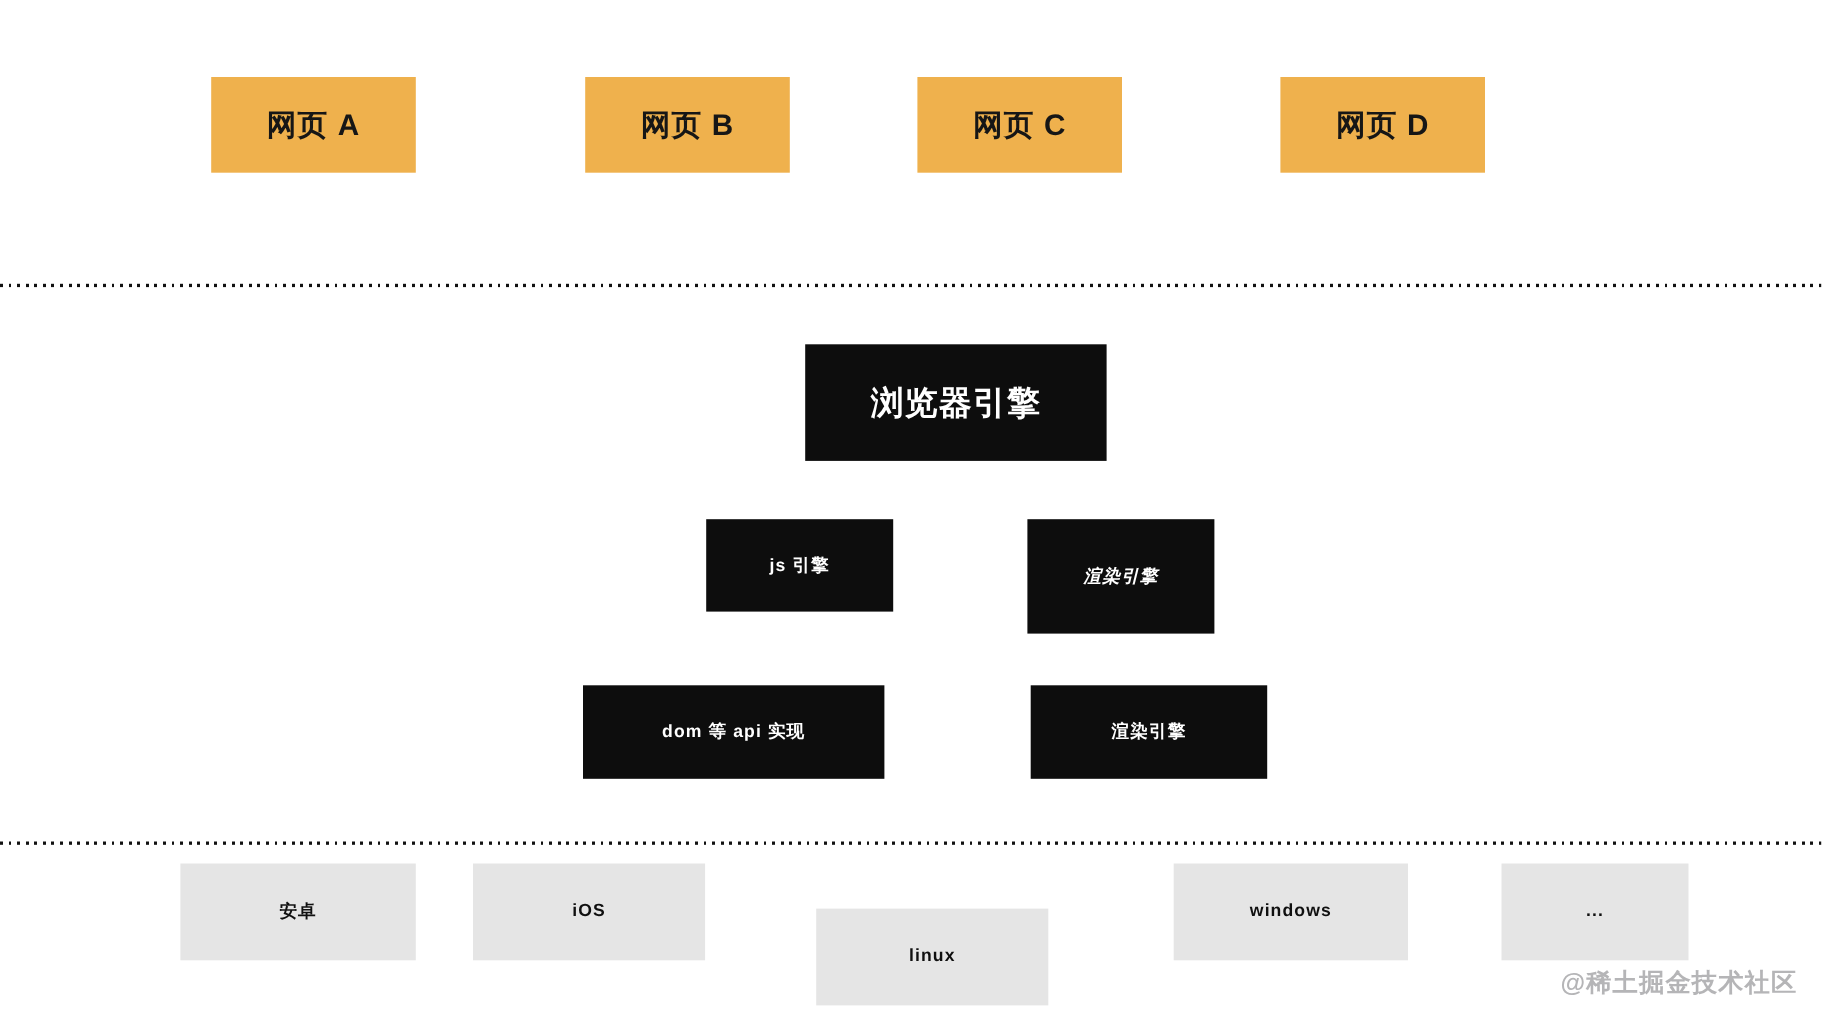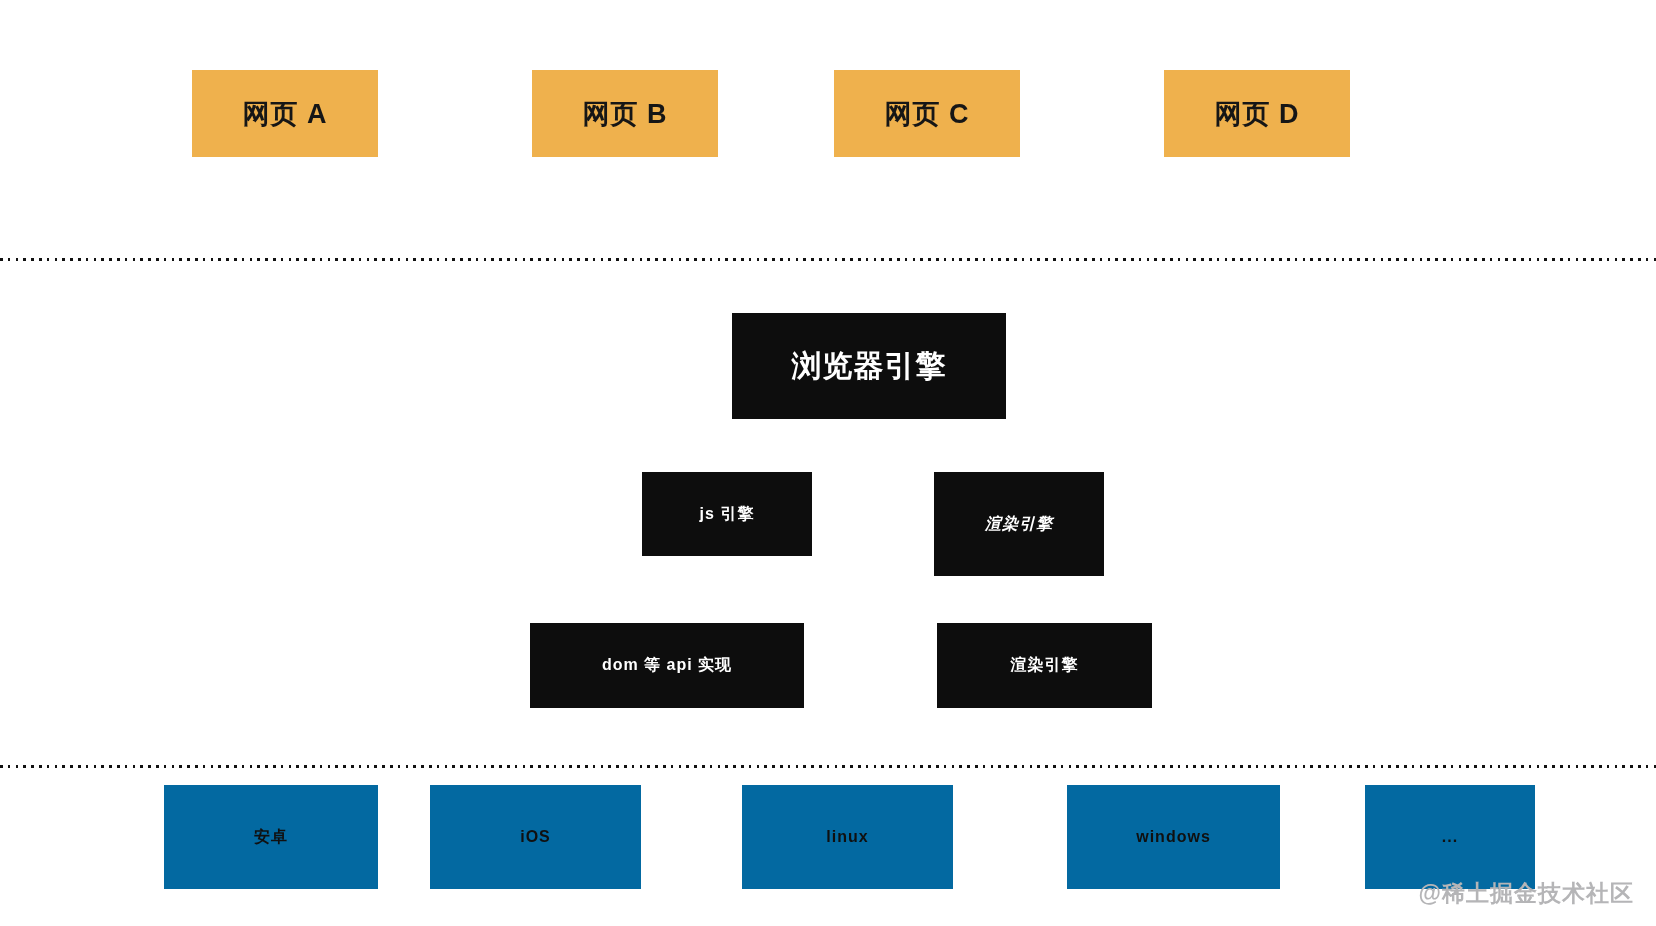--- a/index.html
+++ b/index.html
@@ -31,24 +31,24 @@
     top: 70px;
     width: 186px;
     height: 87px;
     font-size: 27px;
   }
   .engine-node {
     background: #0d0d0d;
     color: #ffffff;
   }
   .platform-node {
-    background: #0369a1;
+    background: #e5e5e5;
     color: #101010;
     top: 785px;
-    height: 104px;
+    height: 88px;
   }
   .divider {
     position: absolute;
     left: 0;
     width: 1656px;
     height: 3px;
     background: repeating-linear-gradient(
       to right,
       #111111 0px, #111111 2.6px,
       transparent 2.6px, transparent 7.8px
@@ -73,21 +73,21 @@
   #divider-bottom { top: 765px; }
 
   #browser-engine { left: 732px; top: 313px; width: 274px; height: 106px; font-size: 30px; }
   #js-engine      { left: 642px; top: 472px; width: 170px; height: 84px; }
   #render-engine  { left: 934px; top: 472px; width: 170px; height: 104px; font-style: italic; }
   #dom-api-impl   { left: 530px; top: 623px; width: 274px; height: 85px; }
   #render-impl    { left: 937px; top: 623px; width: 215px; height: 85px; }
 
   #platform-android { left: 164px;  width: 214px; }
   #platform-ios     { left: 430px;  width: 211px; }
-  #platform-linux   { left: 742px;  width: 211px; }
+  #platform-linux   { left: 742px;  width: 211px; margin-top: 41px; }
   #platform-windows { left: 1067px; width: 213px; }
   #platform-more    { left: 1365px; width: 170px; }
 </style>
 </head>
 <body>
 
 <div class="canvas">
 
   <div class="node page-node" id="page-a">网页 A</div>
   <div class="node page-node" id="page-b">网页 B</div>

